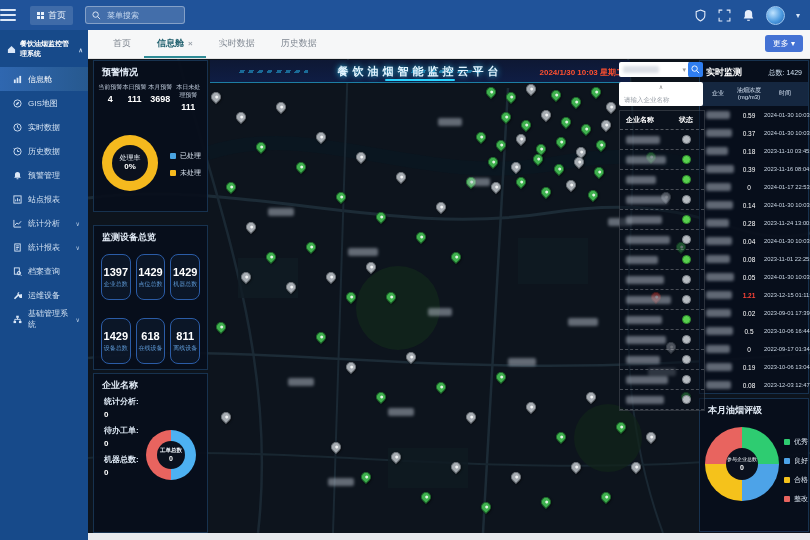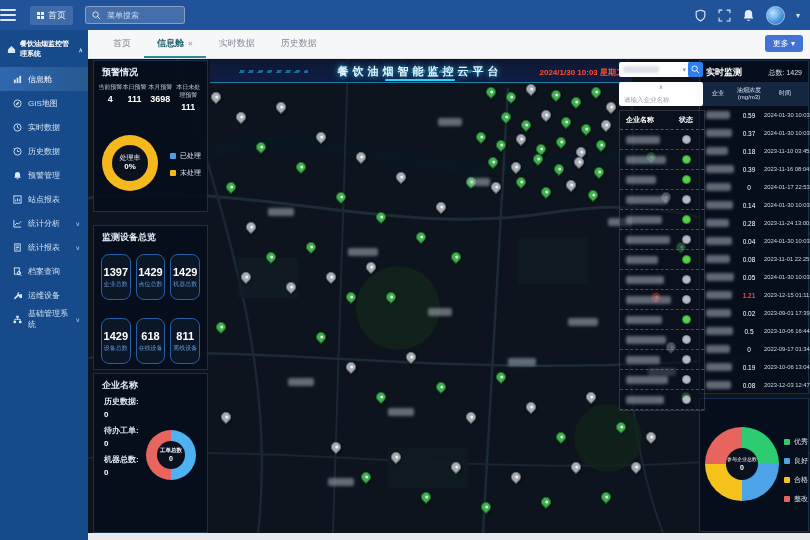--- a/index.html
+++ b/index.html
@@ -675,21 +675,21 @@
             <div class="vl">811</div>
             <div class="lb">离线设备</div>
           </div>
         </div>
     </div>
 
     <div class="panel" style="left:5px;top:315px;width:113px;height:158px">
       <div class="p-title">企业名称</div>
       <div class="wo-stats" id="woStats">
           <div class="wo-stat">
-            <div class="lb">历史数据:</div>
+            <div class="lb">统计分析:</div>
             <div class="vl">0</div>
           </div>
           <div class="wo-stat">
             <div class="lb">待办工单:</div>
             <div class="vl">0</div>
           </div>
           <div class="wo-stat">
             <div class="lb">机器总数:</div>
             <div class="vl">0</div>
           </div>
@@ -871,20 +871,21 @@
           </div>
           <div class="rt-row">
             <span class="blurblock blur" style="width: 25px;"></span>
             <span class="vl">0.08</span>
             <span class="tm">2023-12-03 12:47:00</span>
           </div>
         </div>
     </div>
 
     <div class="panel" style="left:611px;top:340px;width:108px;height:132px">
+      <div class="p-title">本月油烟评级</div>
       <div class="donut rate-donut" id="rateDonut" style="background: conic-gradient(rgb(46, 204, 113) 0deg, rgb(46, 204, 113) 25%, rgb(77, 163, 232) 25%, rgb(77, 163, 232) 50%, rgb(245, 194, 27) 50%, rgb(245, 194, 27) 75%, rgb(232, 100, 95) 75%, rgb(232, 100, 95) 100%);">
         <div class="ctr">
             <div class="l1">参与企业总数</div>
         <div class="l2">0</div>
           </div>
       </div>
       <div class="legend rate-legend" id="rateLegend">
           <div class="lg-it">
             <span class="lg-sq" style="background: rgb(46, 204, 113);"></span>
             <span>优秀</span>

